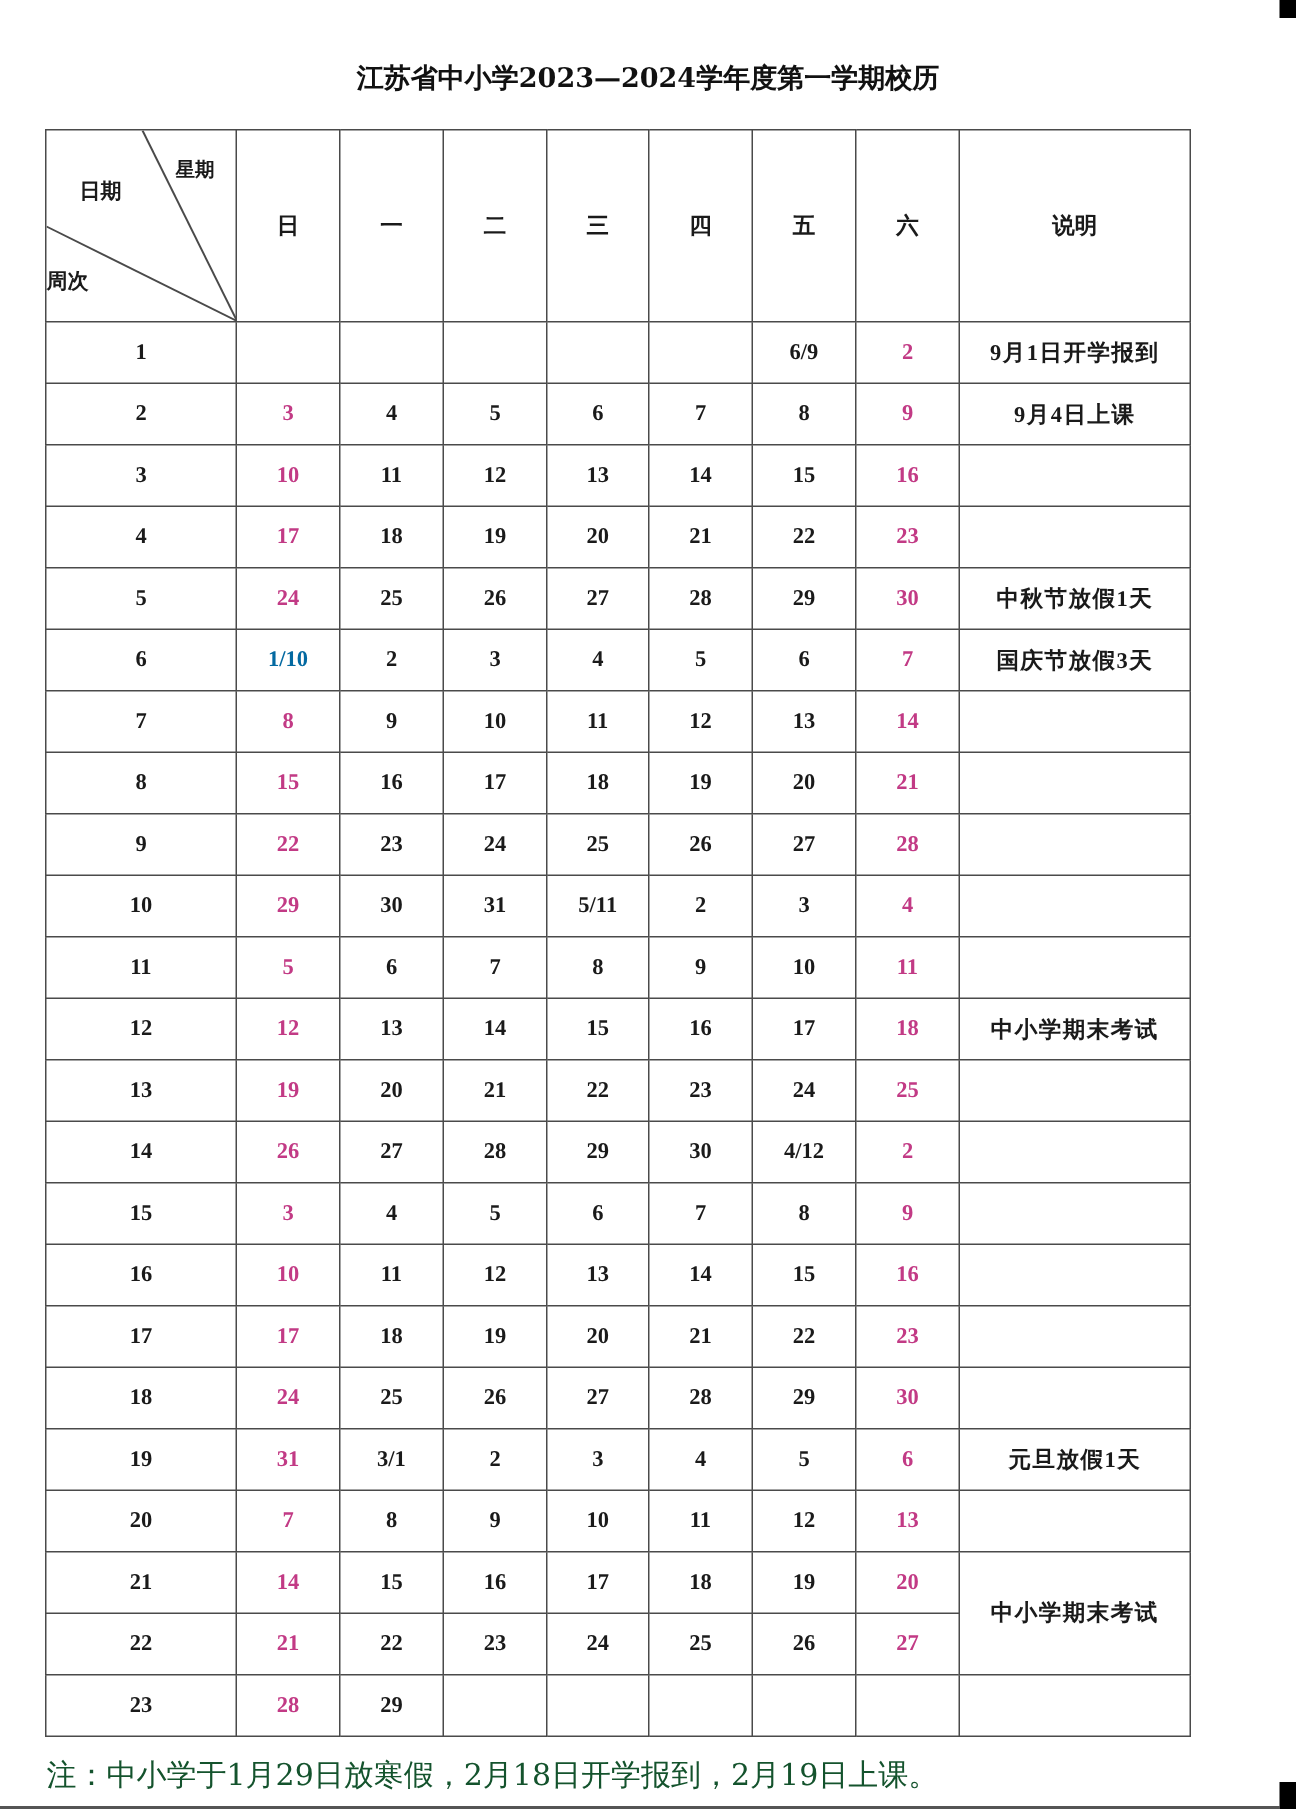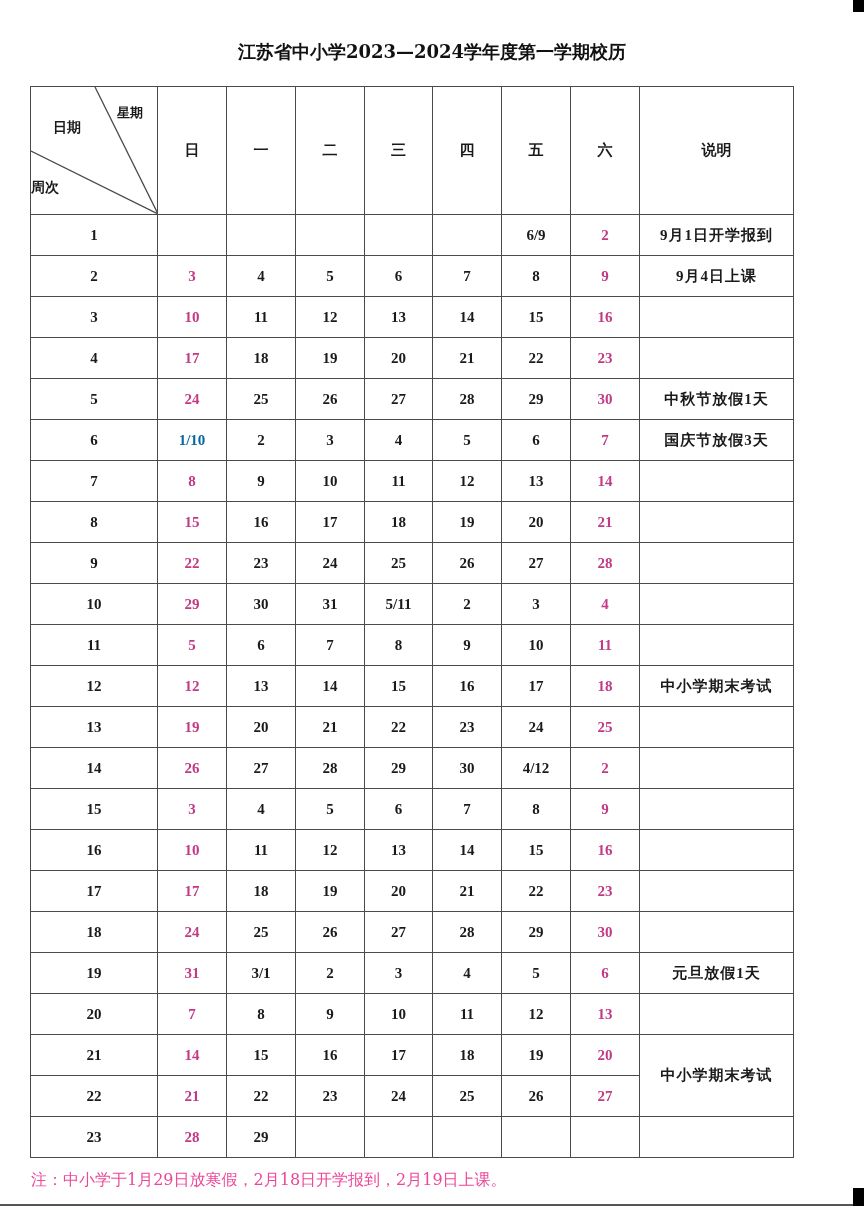--- a/index.html
+++ b/index.html
@@ -19,21 +19,21 @@
     table.cal th { height:127px; font-family:"DejaVu Sans","Liberation Sans",sans-serif; font-size:15px; }
     table.cal td { height:40px; }
     td.wk { color:#c23a85; }
     td.note { font-family:"DejaVu Sans","Liberation Sans",sans-serif; font-size:13.5px; letter-spacing:1px; }
     th.diag { position:relative; }
     th.diag svg { position:absolute; left:0; top:0; }
     .diag-date { position:absolute; left:22px; top:32px; font-size:14px; }
     .diag-week { position:absolute; left:86px; top:17px; font-size:13px; }
     .diag-num  { position:absolute; left:0px; top:92px; font-size:14px; }
     .footnote { position:absolute; left:31px; top:1170px; font-family:"DejaVu Serif","Liberation Serif",serif;
-                font-size:16px; color:#ec4899; }
+                font-size:20px; color:#14532d; }
   </style>
 </head>
 <body>
 
 <div class="topcut">
   
 </div>
 <div class="corner-block-top"></div>
 
 <div class="title">江苏省中小学2023—2024学年度第一学期校历</div>

